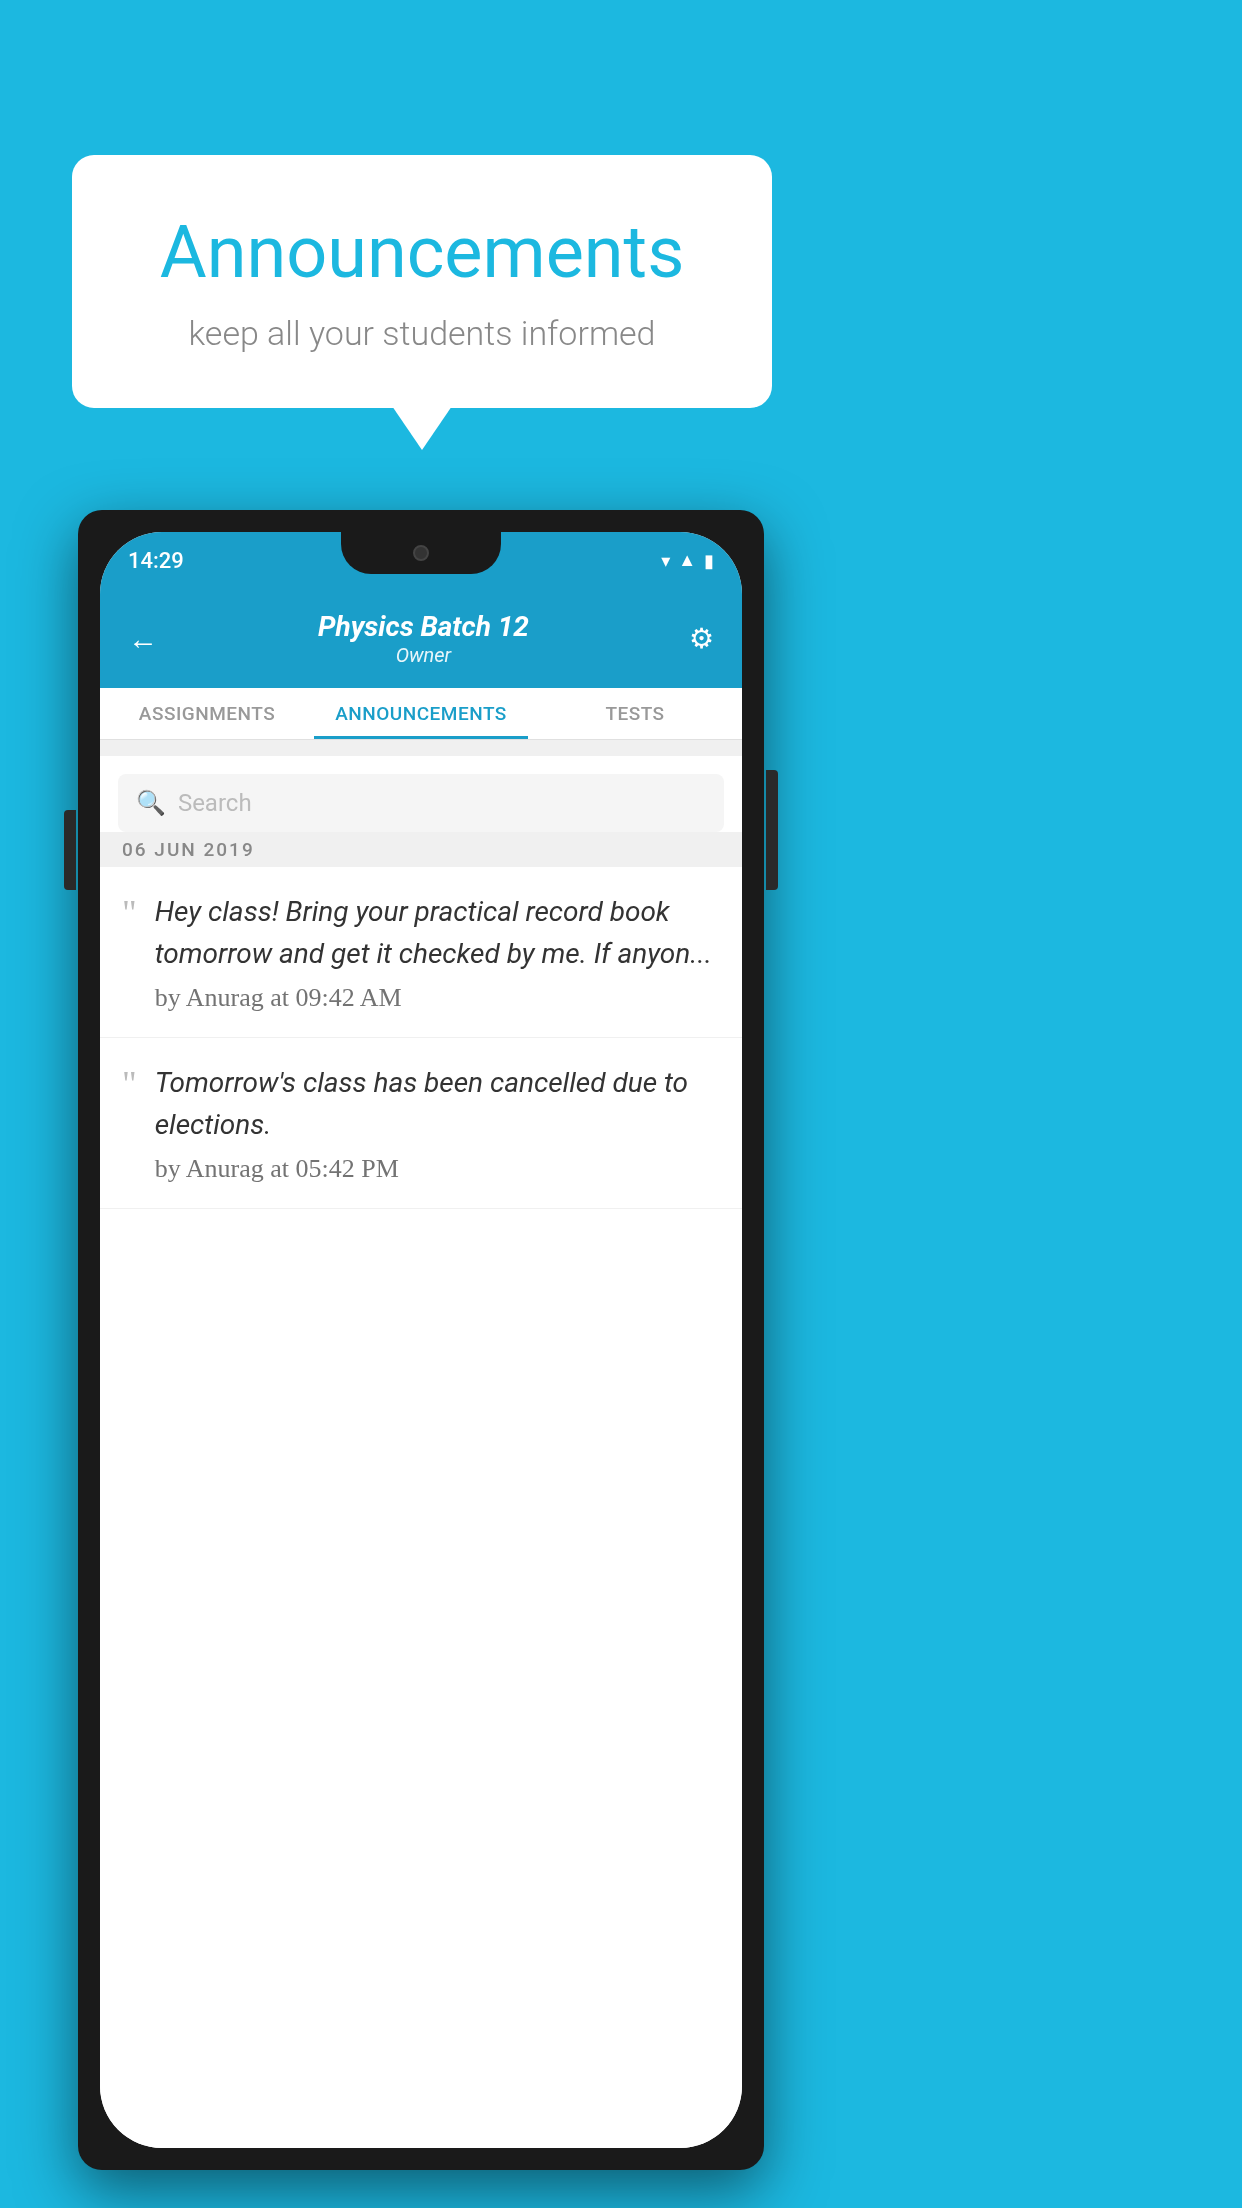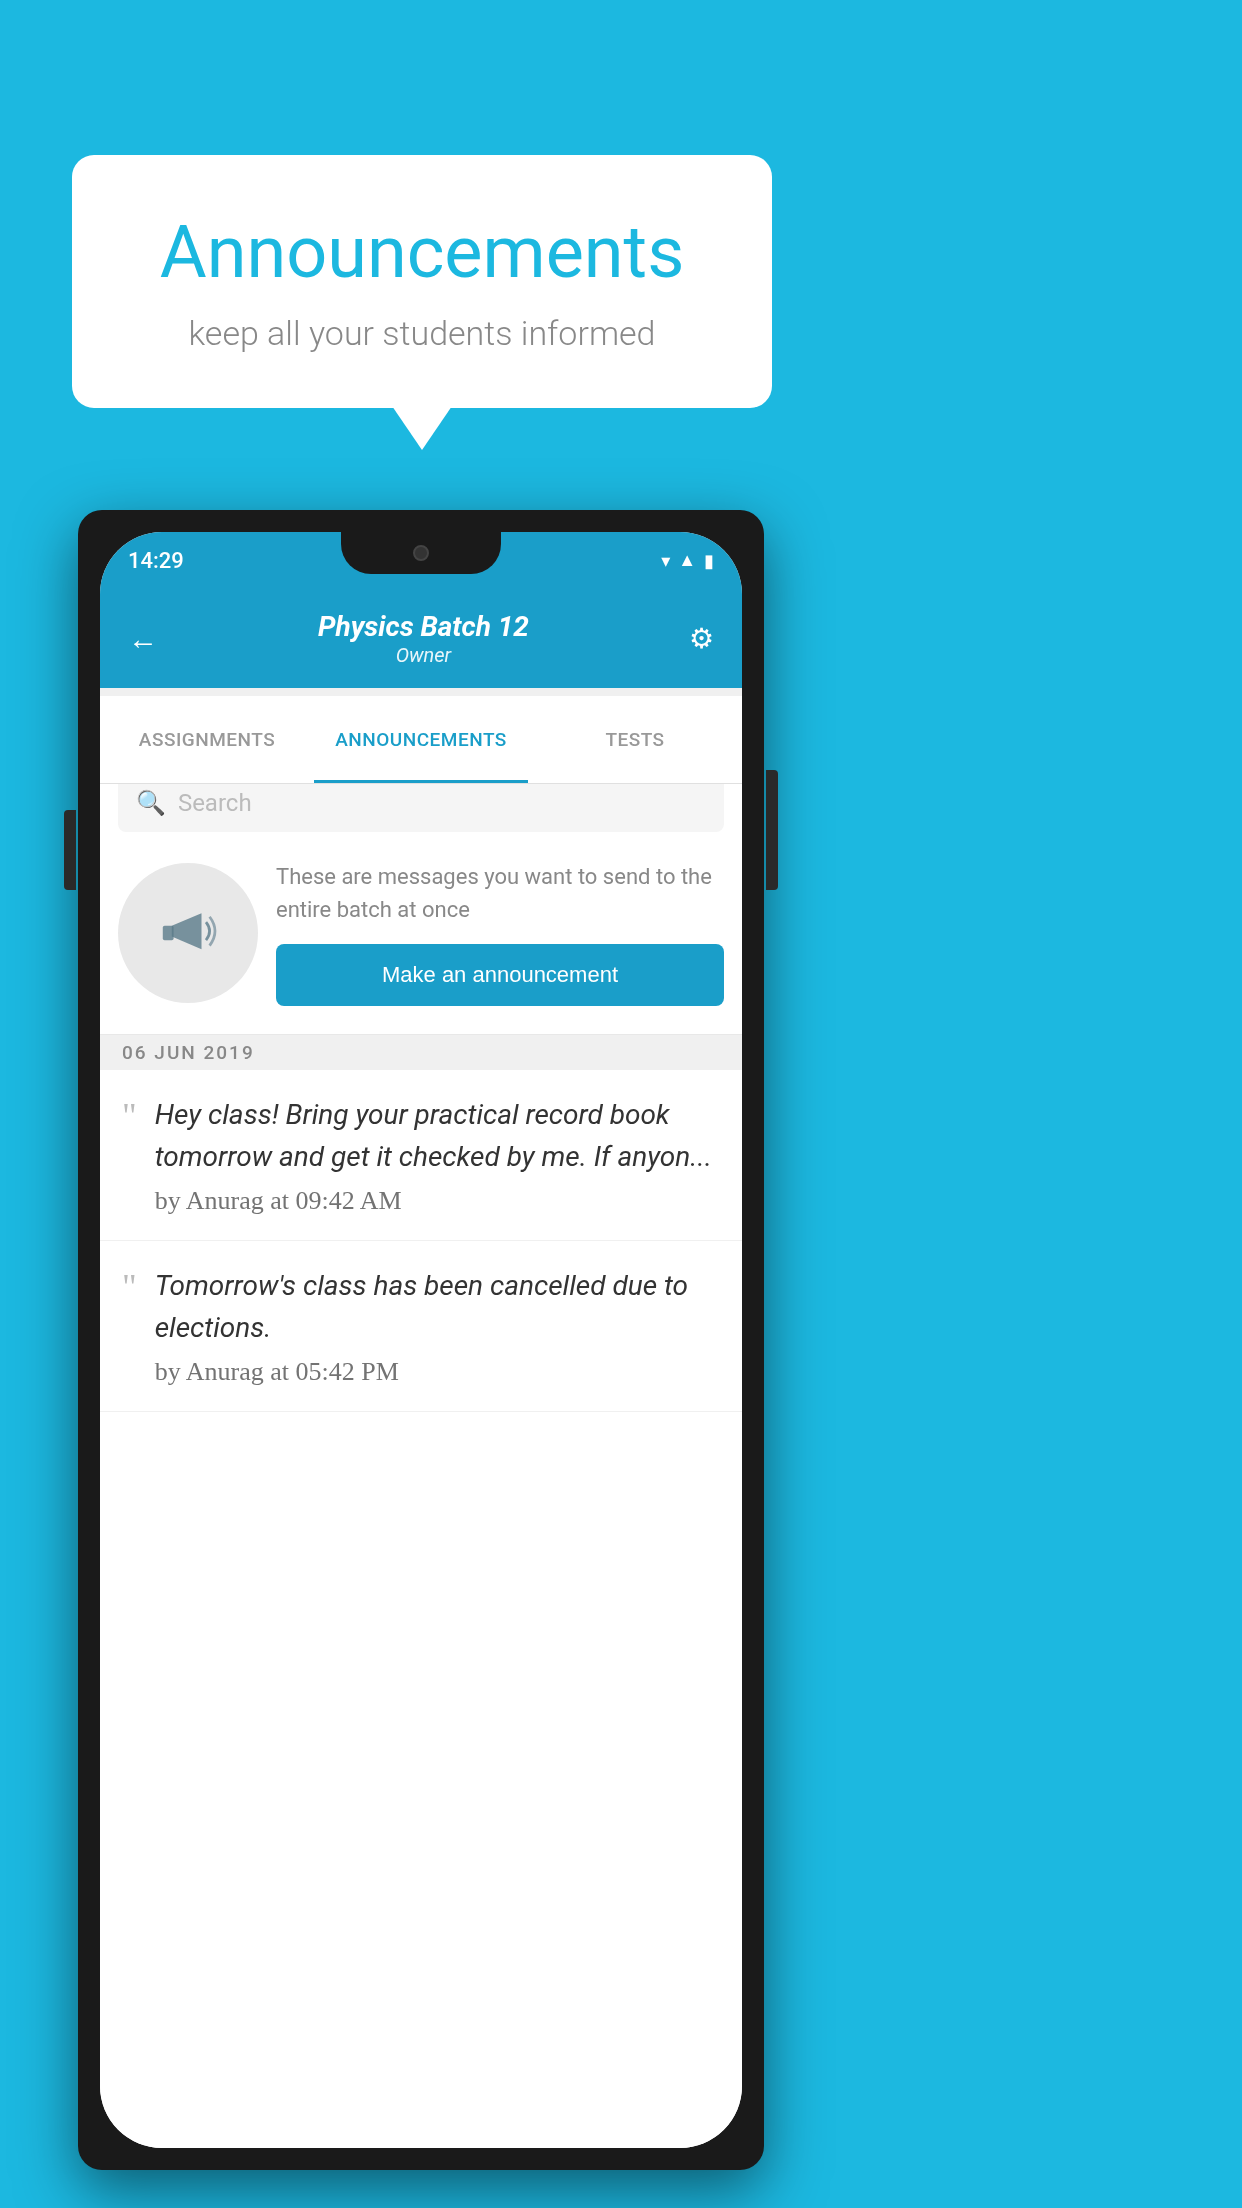--- a/index.html
+++ b/index.html
@@ -188,27 +188,26 @@
       color: white;
       font-size: 28px;
     }
 
     
     .tabs-bar {
       position: absolute;
       top: 156px;
       left: 0;
       right: 0;
-      height: 88px;
+      height: 52px;
       background: white;
       display: flex;
       align-items: center;
       border-bottom: 1px solid #e0e0e0;
       z-index: 4;
-      margin-top: 8px;
     }
     .tab-item {
       flex: 1;
       height: 100%;
       display: flex;
       align-items: center;
       justify-content: center;
       font-size: 19px;
       font-weight: 500;
       color: #999;
@@ -387,37 +386,20 @@
         <div class="tab-item">TESTS</div>
       </div>
 
       <div class="content-area">
 
         <div class="search-bar">
           <span class="search-icon-span">🔍</span>
           <span class="search-input-fake">Search</span>
         </div>
 
-        <div class="promo-section">
-          <div class="promo-icon-circle">
-            <svg class="megaphone-svg" viewBox="0 0 80 80">
-
-              <polygon points="55,18 55,58 22,44 22,32" fill="#5a7a8a" opacity="0.8"></polygon>
-
-              <rect x="12" y="32" width="12" height="16" rx="2" fill="#5a7a8a" opacity="0.8"></rect>
-
-              <path d="M60,28 Q68,38 60,48" stroke="#5a7a8a" stroke-width="3" fill="none" opacity="0.8"></path>
-              <path d="M64,22 Q76,38 64,54" stroke="#5a7a8a" stroke-width="3" fill="none" opacity="0.6"></path>
-            </svg>
-          </div>
-          <div class="promo-right">
-            <div class="promo-text">These are messages you want to send to the entire batch at once</div>
-            <button class="make-announcement-btn">Make an announcement</button>
-          </div>
-        </div>
 
         <div class="date-separator">06  JUN  2019</div>
 
         <div class="announcement-item">
           <div class="quote-icon">"</div>
           <div class="announcement-content">
             <div class="announcement-text">Hey class! Bring your practical record book tomorrow and get it checked by me. If anyon...</div>
             <div class="announcement-meta">by Anurag at 09:42 AM</div>
           </div>
         </div>

